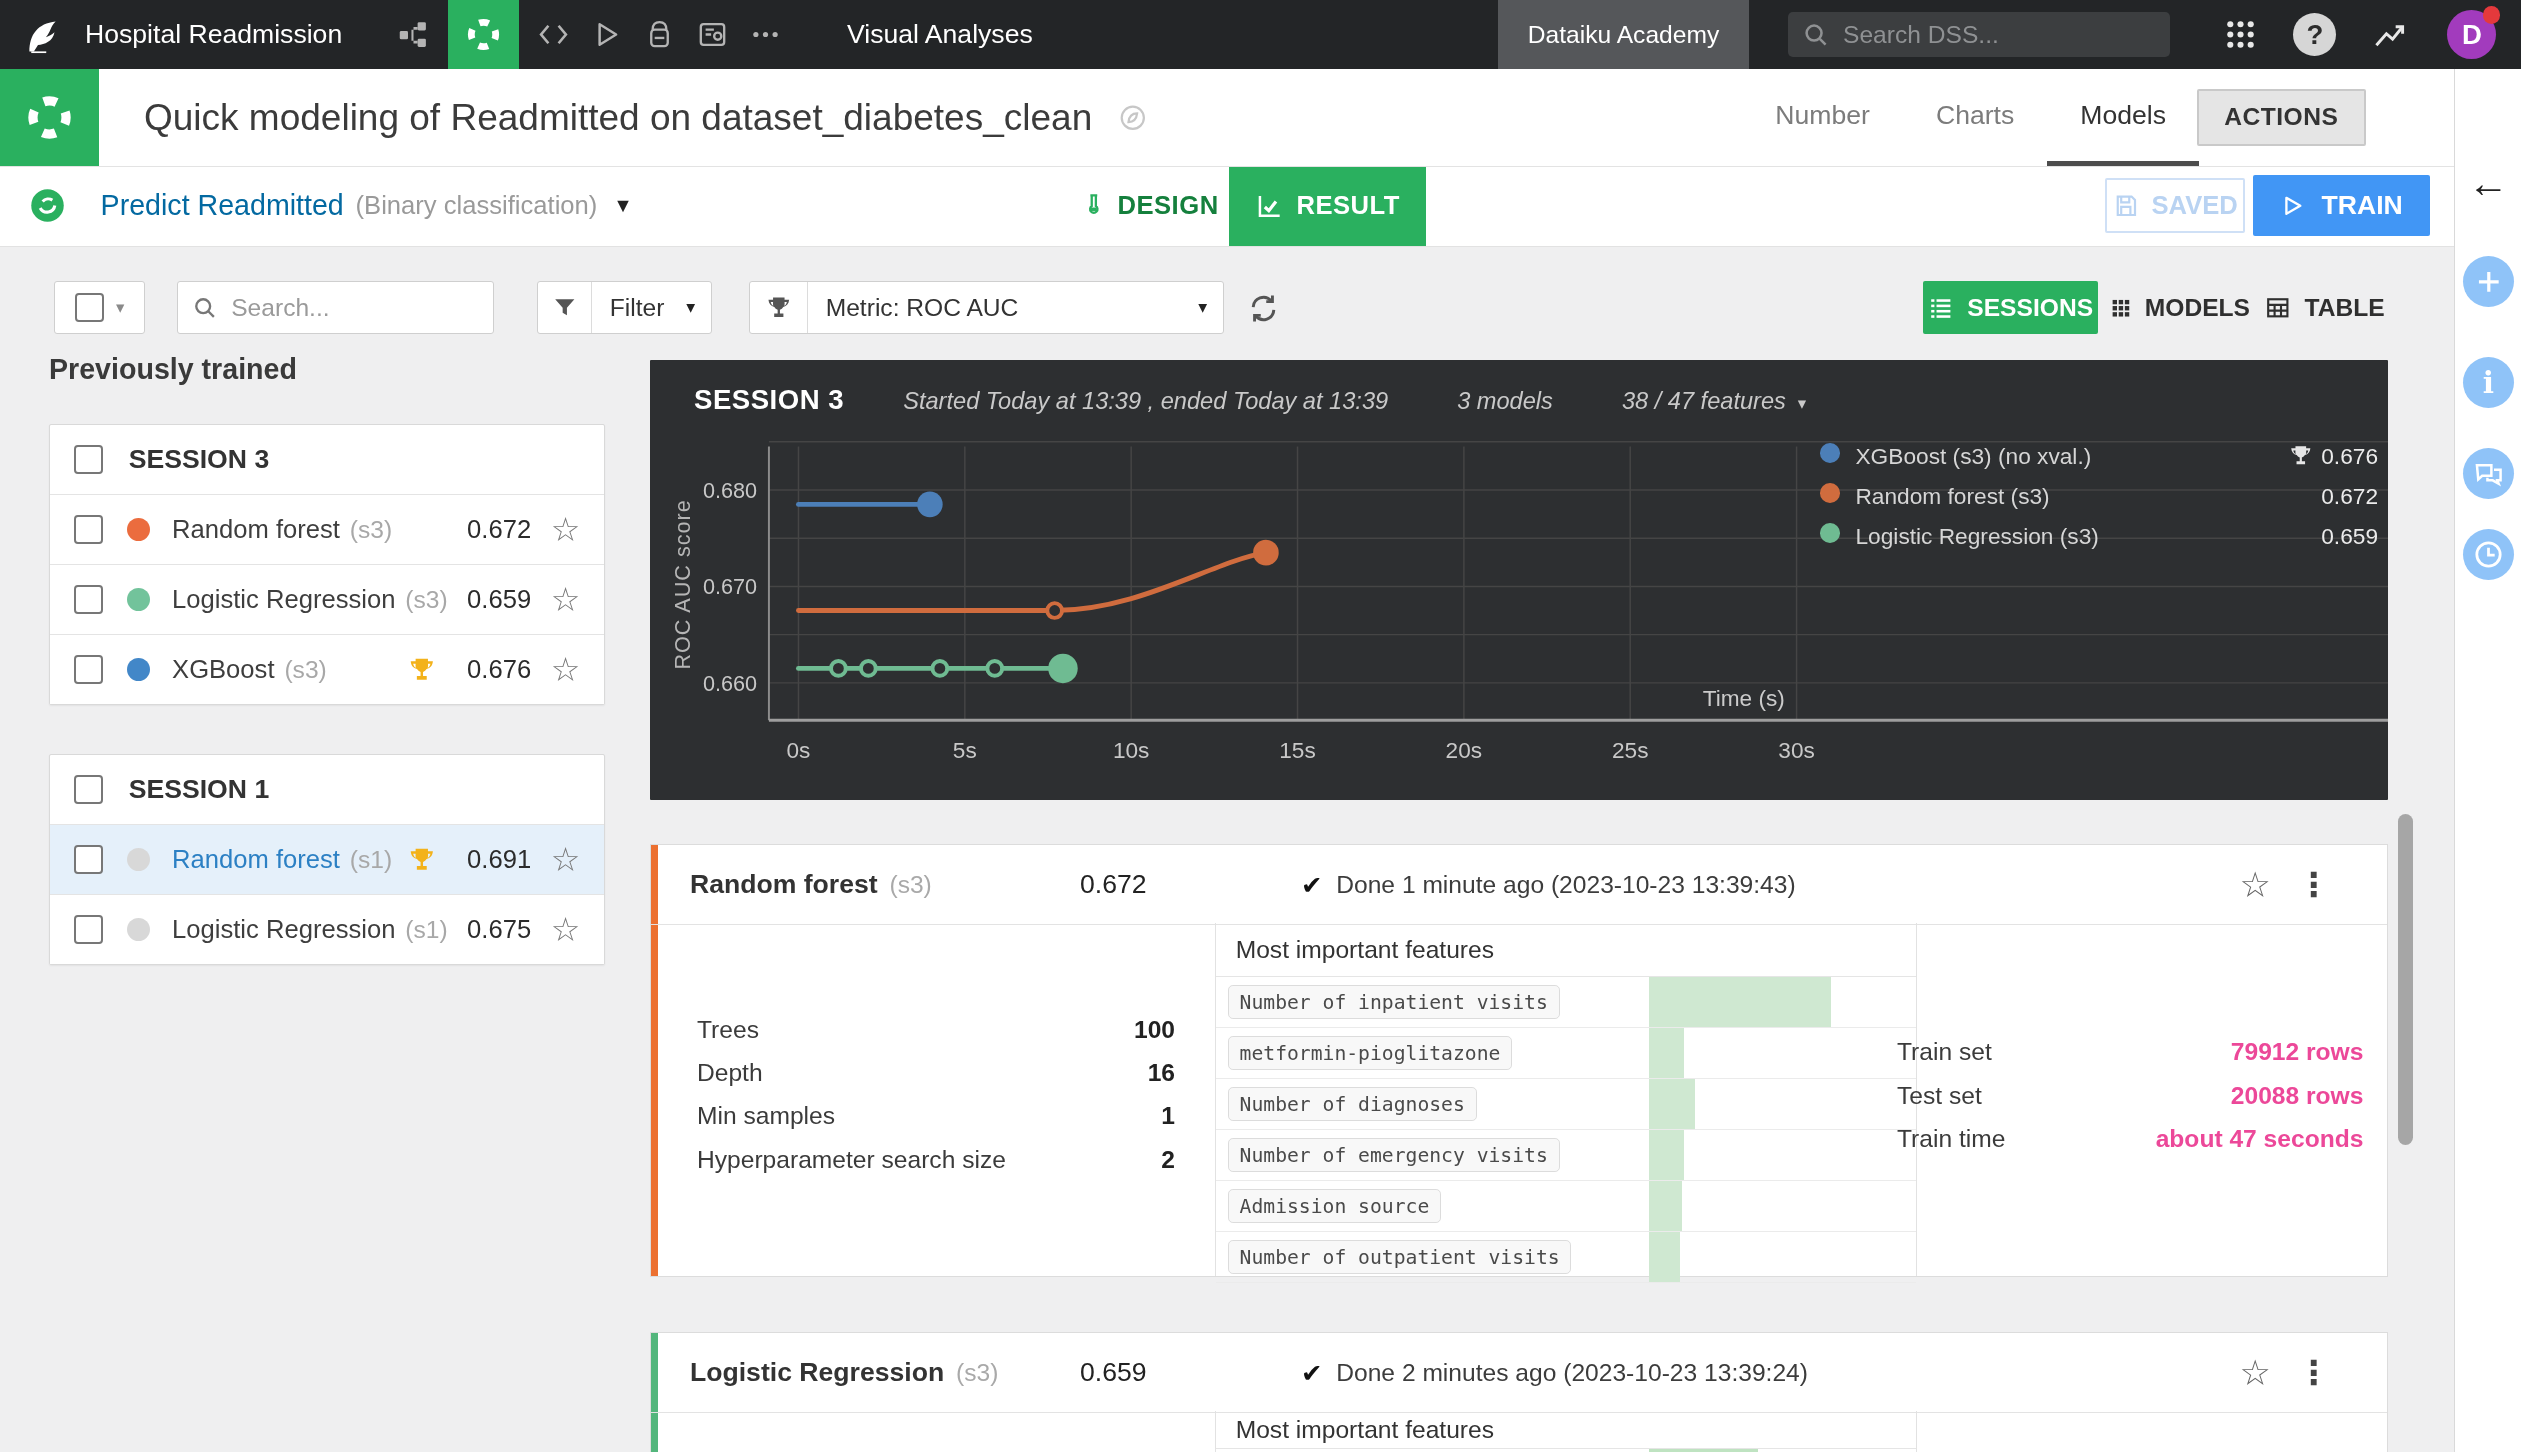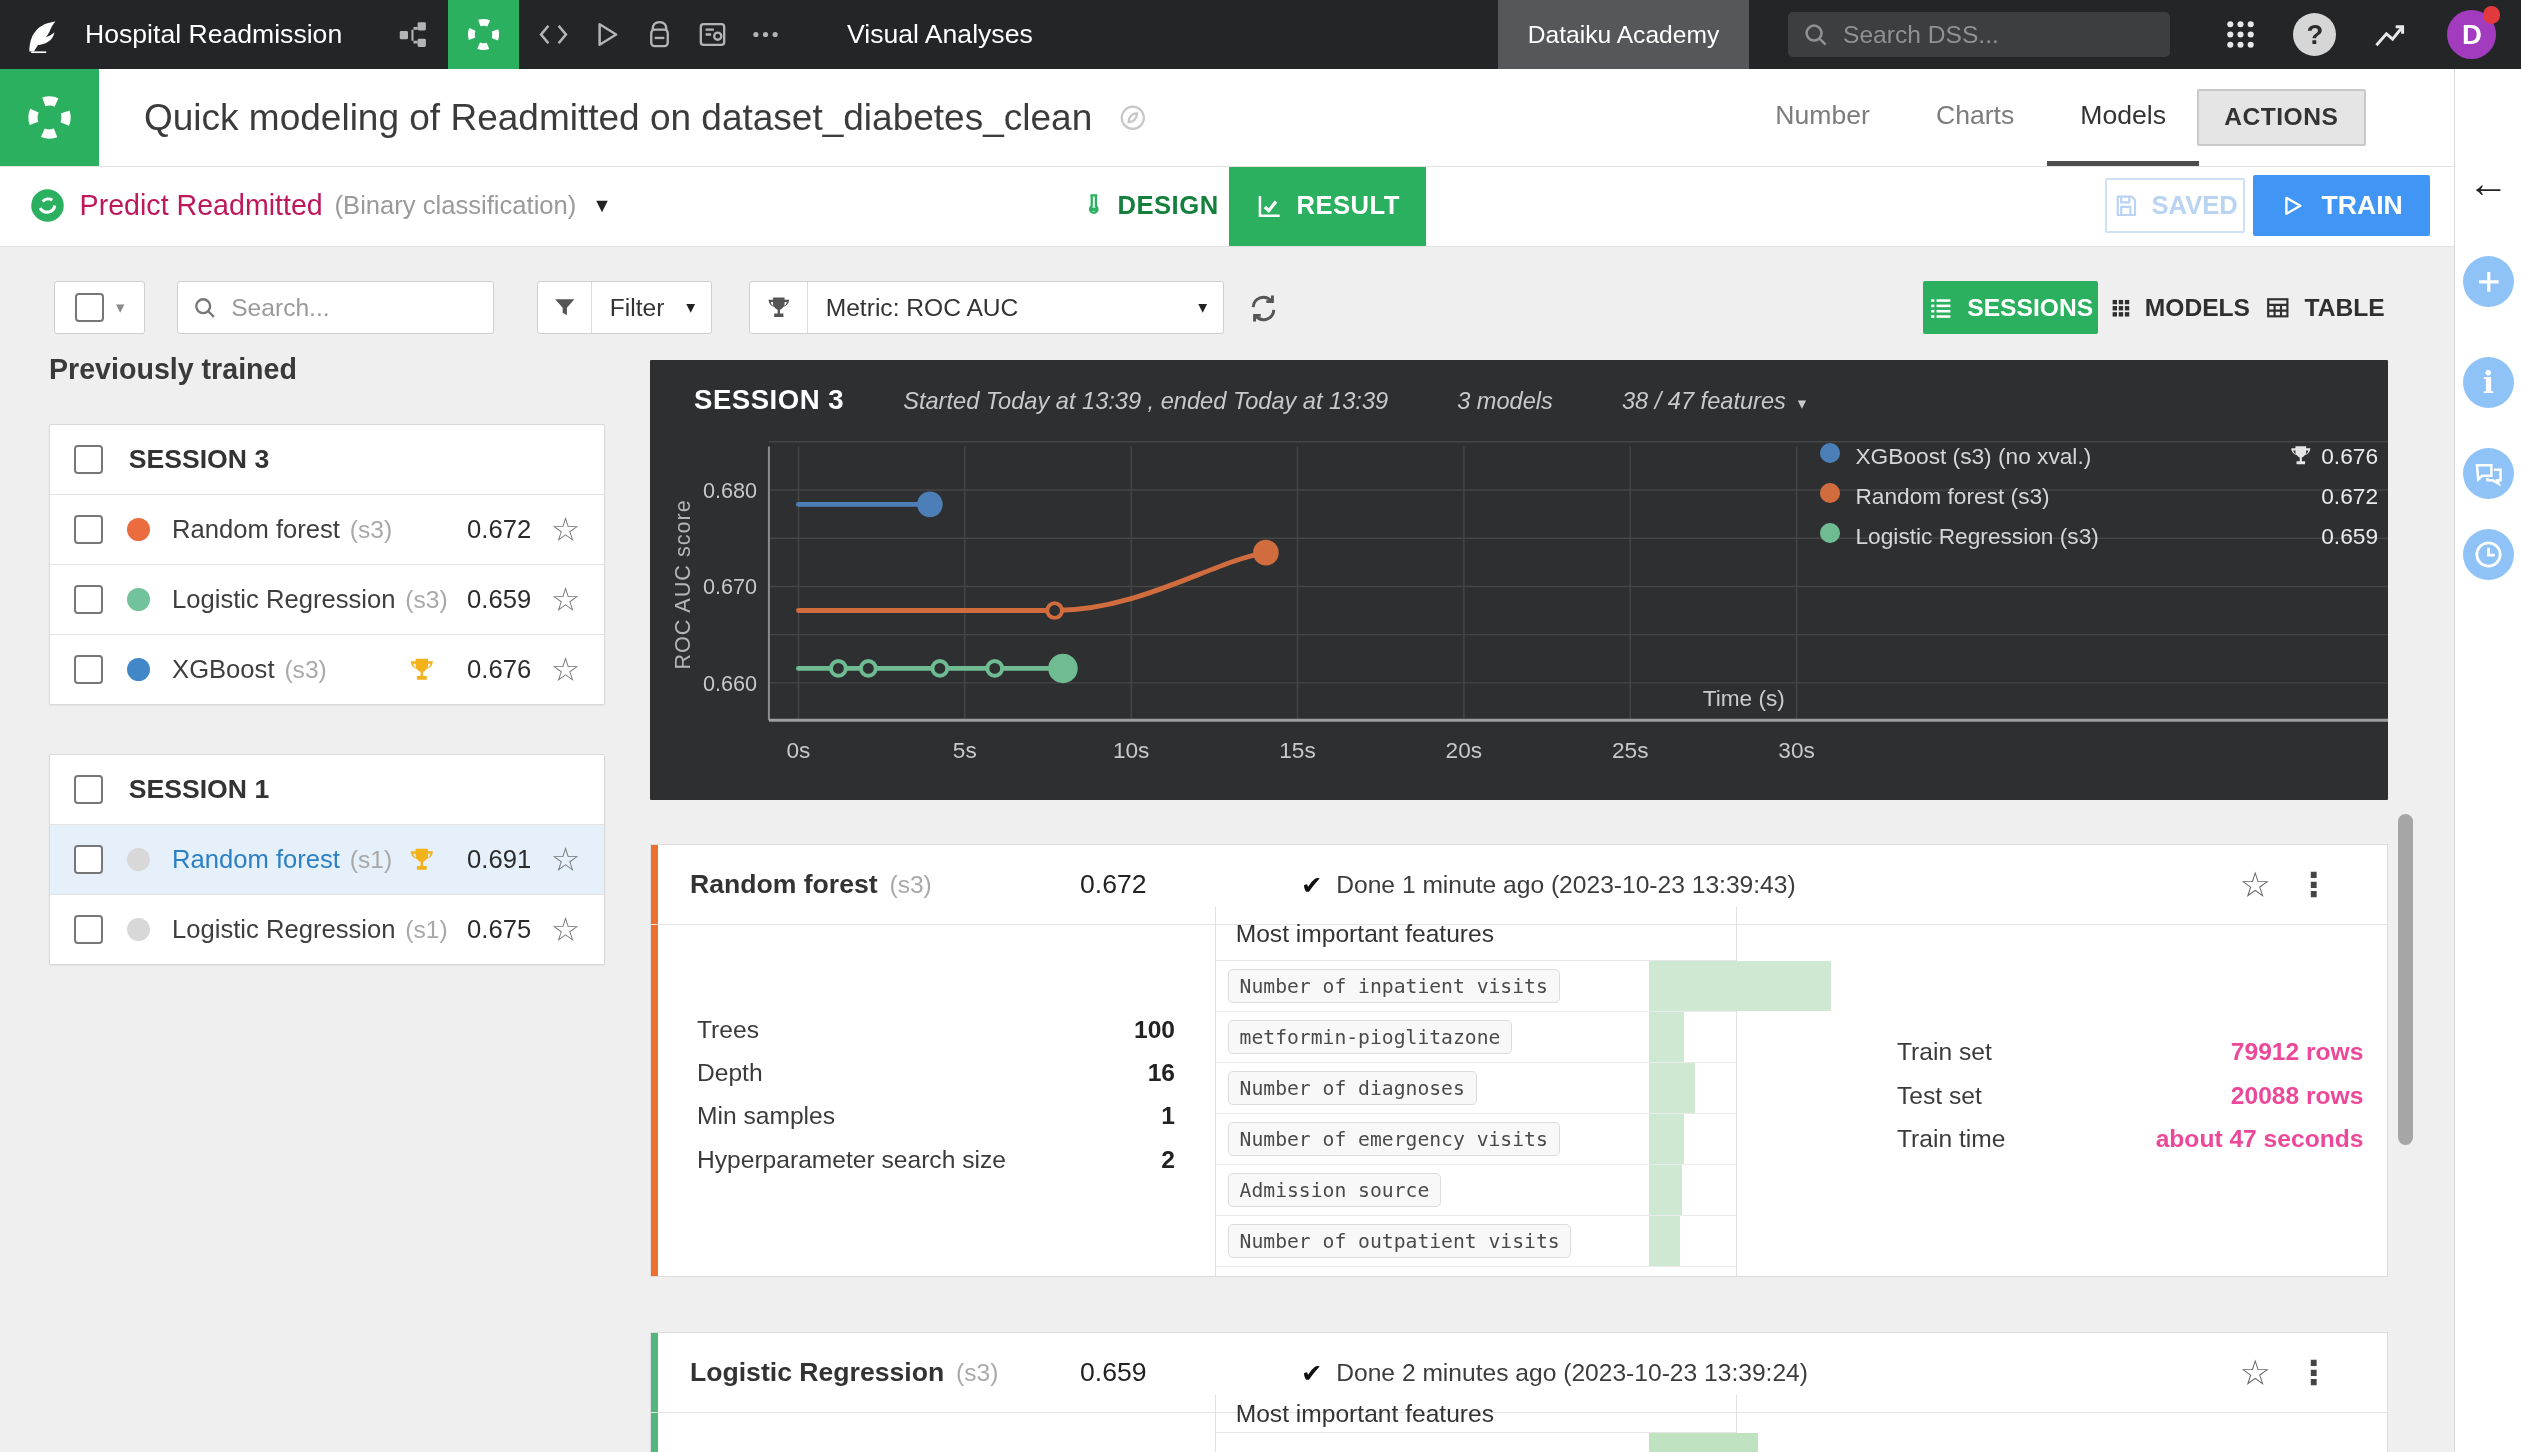--- a/index.html
+++ b/index.html
@@ -31,21 +31,21 @@
   .tab{display:flex;align-items:center;padding:0 33px;font-size:26.6px;color:#7c7c7c;border-bottom:5.9px solid transparent;box-sizing:border-box}
   .tab.active{color:#333;border-bottom-color:#4d4d4d}
   .actions-btn{position:absolute;right:89px;top:19.7px;height:53px;border:2px solid #c9c9c9;border-radius:2px;display:flex;align-items:center;padding:0 25.6px;font-size:24.6px;font-weight:bold;color:#333;letter-spacing:0.5px;background:#e5e5e5}
   
   #rail{position:absolute;right:0;top:69px;width:67px;height:1383px;background:#fff;border-left:1px solid #d9d9d9;z-index:25}
   #rail .back{position:absolute;left:0;width:67px;top:91px;text-align:center;font-size:41px;color:#222}
   .rail-btn{position:absolute;left:7.9px;width:51px;height:51px;border-radius:50%;background:#8fc3f8;display:flex;align-items:center;justify-content:center;color:#fff}
   
   #subheader{position:absolute;left:0;top:165px;width:2455px;height:81px;background:#fff;border-bottom:1px solid #e2e2e2;z-index:19}
   .task{position:absolute;left:27.6px;top:0;height:81px;display:flex;align-items:center}
-  .task .name{font-size:28.6px;color:#be185d;margin-left:13px}
+  .task .name{font-size:28.6px;color:#0369a1;margin-left:34px}
   .task .type{font-size:25.6px;color:#9a9a9a;margin-left:11.8px}
   .task .caret{font-size:19.7px;color:#222;margin-left:15.8px}
   .design{position:absolute;left:1080px;top:0;height:81px;display:flex;align-items:center;color:#15803d;font-weight:bold;font-size:25.6px;letter-spacing:0.5px}
   .result{position:absolute;left:1229px;top:0;width:197px;height:81px;background:#2ab05f;color:#fff;font-weight:bold;font-size:25.6px;letter-spacing:0.5px;display:flex;align-items:center;justify-content:center;gap:11.8px}
   .saved{position:absolute;left:2105px;top:12.8px;width:136px;height:51px;border:2px solid #cfe0f6;border-radius:2px;color:#b9d3f2;font-weight:bold;font-size:25.6px;display:flex;align-items:center;justify-content:center;gap:11.8px;background:#fff}
   .train{position:absolute;left:2253px;top:9.9px;width:177px;height:61px;background:#4196f5;border-radius:2px;color:#fff;font-weight:bold;font-size:26.6px;display:flex;align-items:center;justify-content:center;gap:15.8px}
   
   .tool-box{position:absolute;top:281px;height:53px;background:#fff;border:1px solid #cfcfcf;border-radius:3px;display:flex;align-items:center;box-sizing:border-box}
   .cb{width:25.6px;height:25.6px;border:2px solid #777;border-radius:3.9px;background:#fff;flex:none}
   .caret-s{font-size:16.7px;color:#8a8a8a}
@@ -90,21 +90,21 @@
   .c-title{position:absolute;left:39px;top:0;height:79px;display:flex;align-items:center;font-size:26.6px;font-weight:bold;color:#333}
   .c-tag{font-weight:normal;font-size:24.6px;color:#a9a9a9;margin-left:11.8px}
   .c-score{position:absolute;left:429px;top:0;height:79px;display:flex;align-items:center;font-size:26.6px;color:#222}
   .c-status{position:absolute;left:650px;top:0;height:79px;display:flex;align-items:center;font-size:24.6px;color:#3c3c3c}
   .c-check{font-size:25.6px;color:#111;margin-right:13.8px}
   .c-star{position:absolute;right:116px;top:0;height:79px;display:flex;align-items:center;font-size:35px;color:#666}
   .c-kebab{position:absolute;right:57px;top:0;height:79px;display:flex;align-items:center;font-size:33px;color:#444;font-weight:bold}
   .p-row{position:absolute;left:46px;width:478px;height:43px;display:flex;align-items:center;justify-content:space-between}
   .p-lab{font-size:24.6px;color:#3b3b3b}
   .p-val{font-size:24.6px;font-weight:bold;color:#222}
-  .f-col{position:absolute;left:564px;top:62px;bottom:0;width:522px;border-left:1px solid #e2e2e2;border-right:1px solid #e2e2e2;box-sizing:border-box}
+  .f-col{position:absolute;left:564px;top:78px;bottom:0;width:702px;border-left:1px solid #e2e2e2;border-right:1px solid #e2e2e2;box-sizing:border-box}
   .f-title{height:53px;display:flex;align-items:center;padding-left:19.7px;font-size:24.6px;color:#333;border-bottom:1px solid #e5e5e5}
   .f-row{position:relative;height:50px;border-bottom:1px solid #ebebeb;display:flex;align-items:center}
   .chip{margin-left:11.8px;font-family:"DejaVu Sans Mono",monospace;font-size:19.7px;color:#4a4a4a;background:#f8f8f8;border:1px solid #dcdcdc;border-radius:4.9px;padding:4.9px 10.8px;white-space:nowrap}
   .f-track{position:absolute;left:433px;top:0;bottom:0;width:182px}
   .f-bar{height:100%;background:#cfe8d1}
   .i-row{position:absolute;left:1185px;width:553px;height:43px;display:flex;align-items:center;justify-content:space-between;padding:0 25.6px 0 61px;box-sizing:border-box}
   .i-lab{font-size:24.6px;color:#3b3b3b}
   .i-val{font-size:24.6px;font-weight:bold;color:#ec4899}
   #scroll-thumb{position:absolute;left:2398px;top:814px;width:14.8px;height:331px;background:#a6a6a6;border-radius:7.9px}
   svg{display:block}

